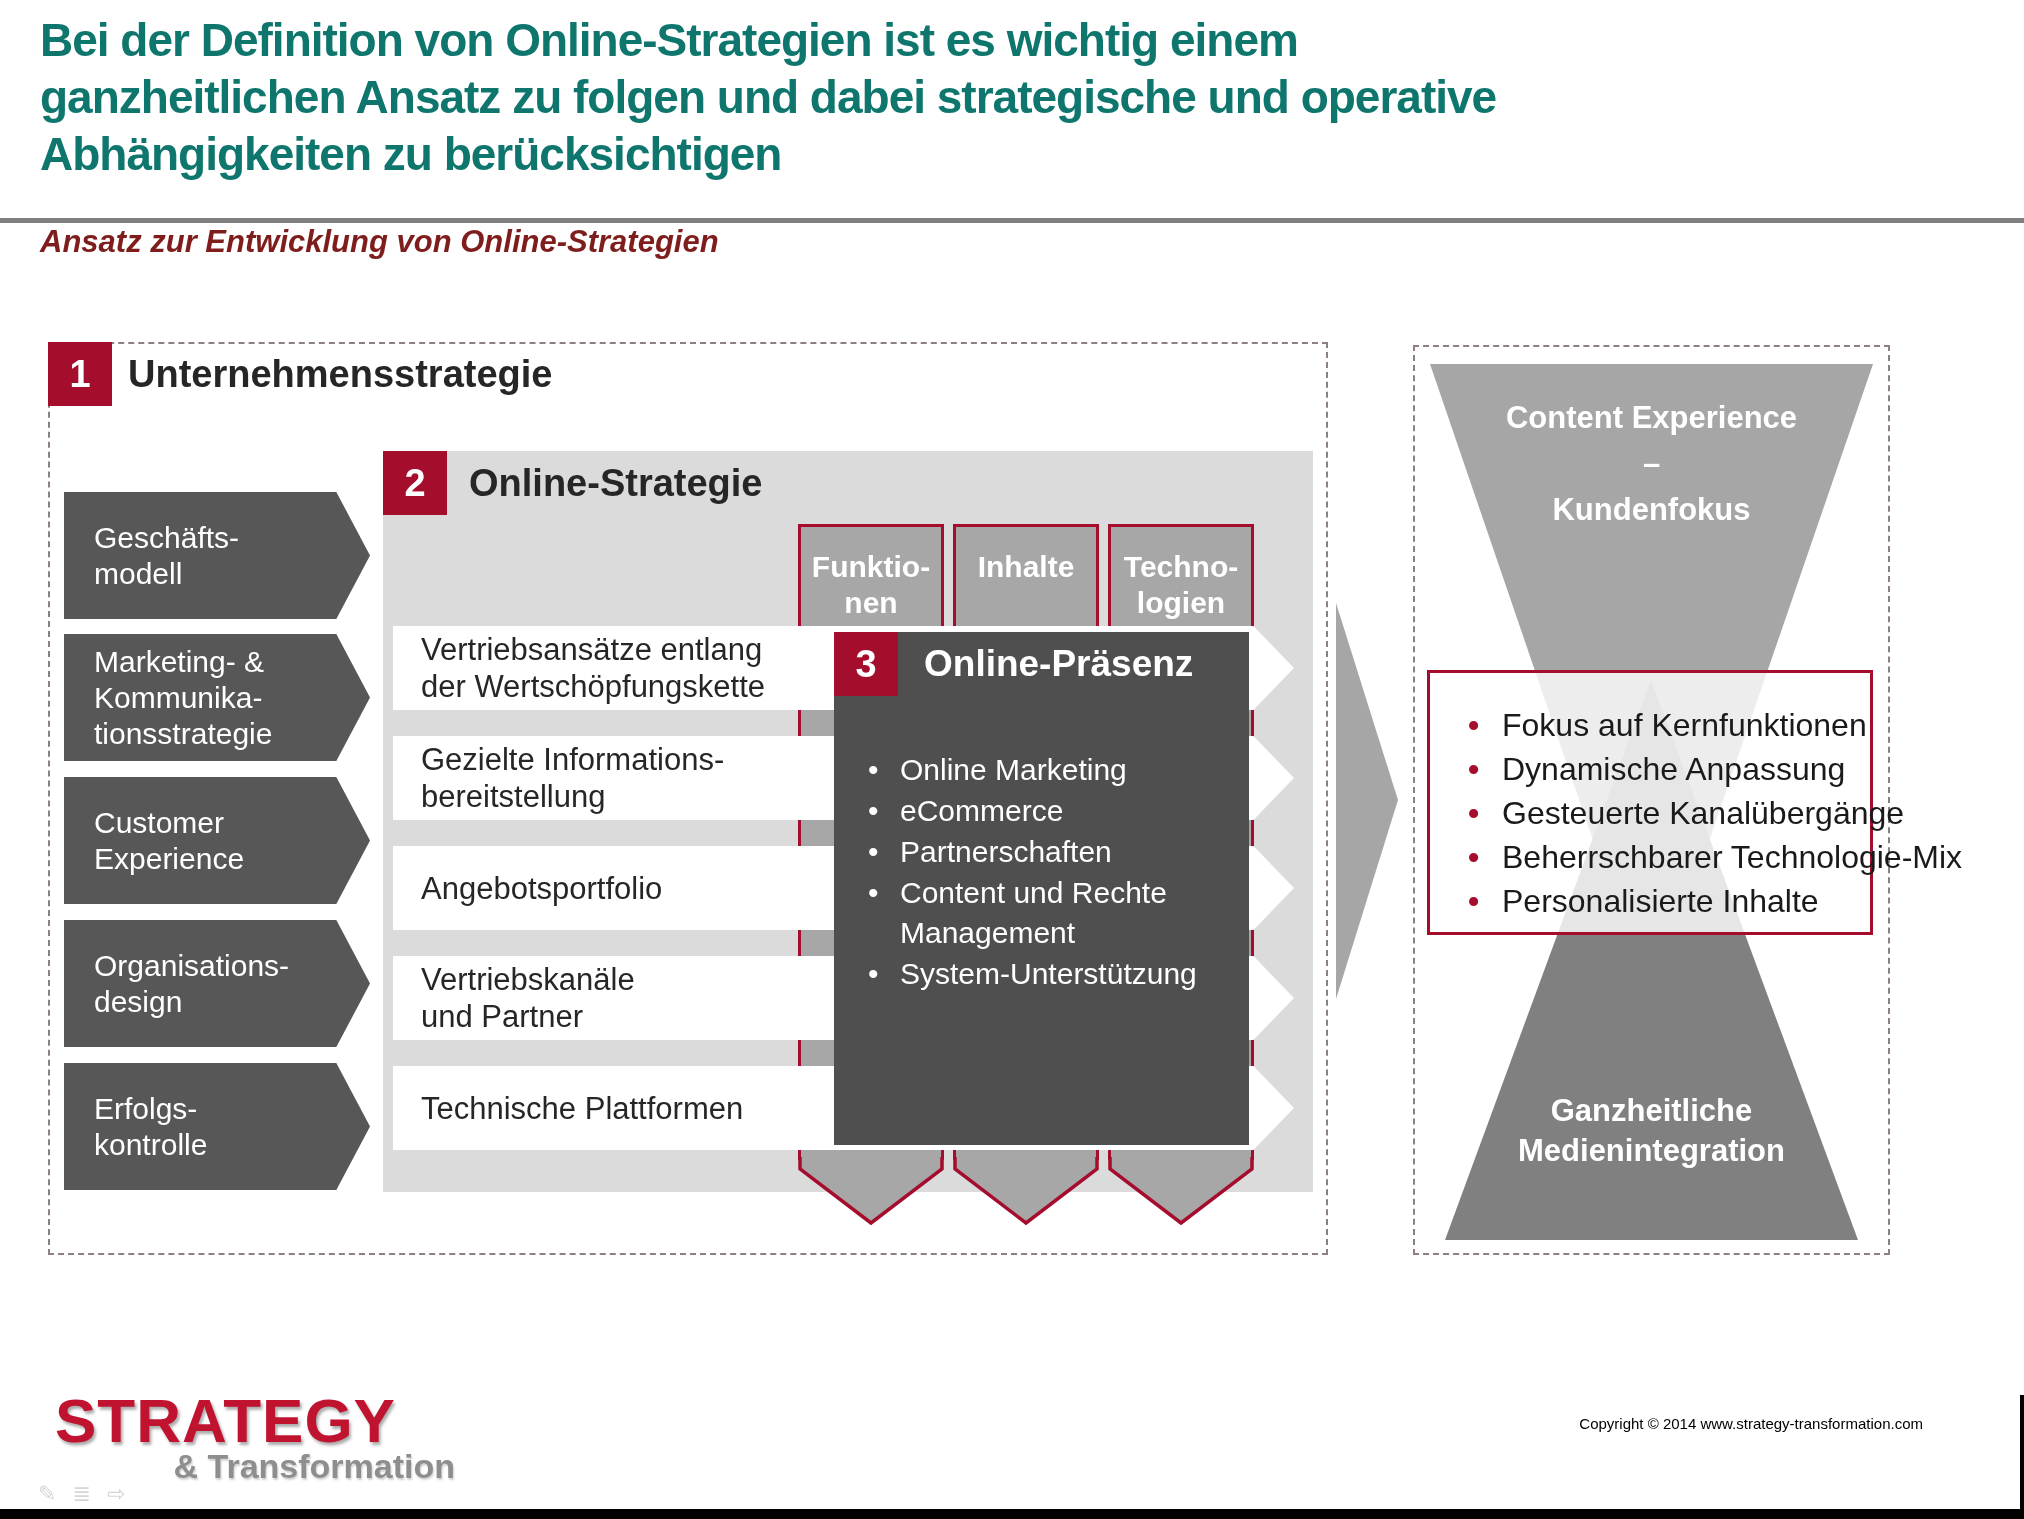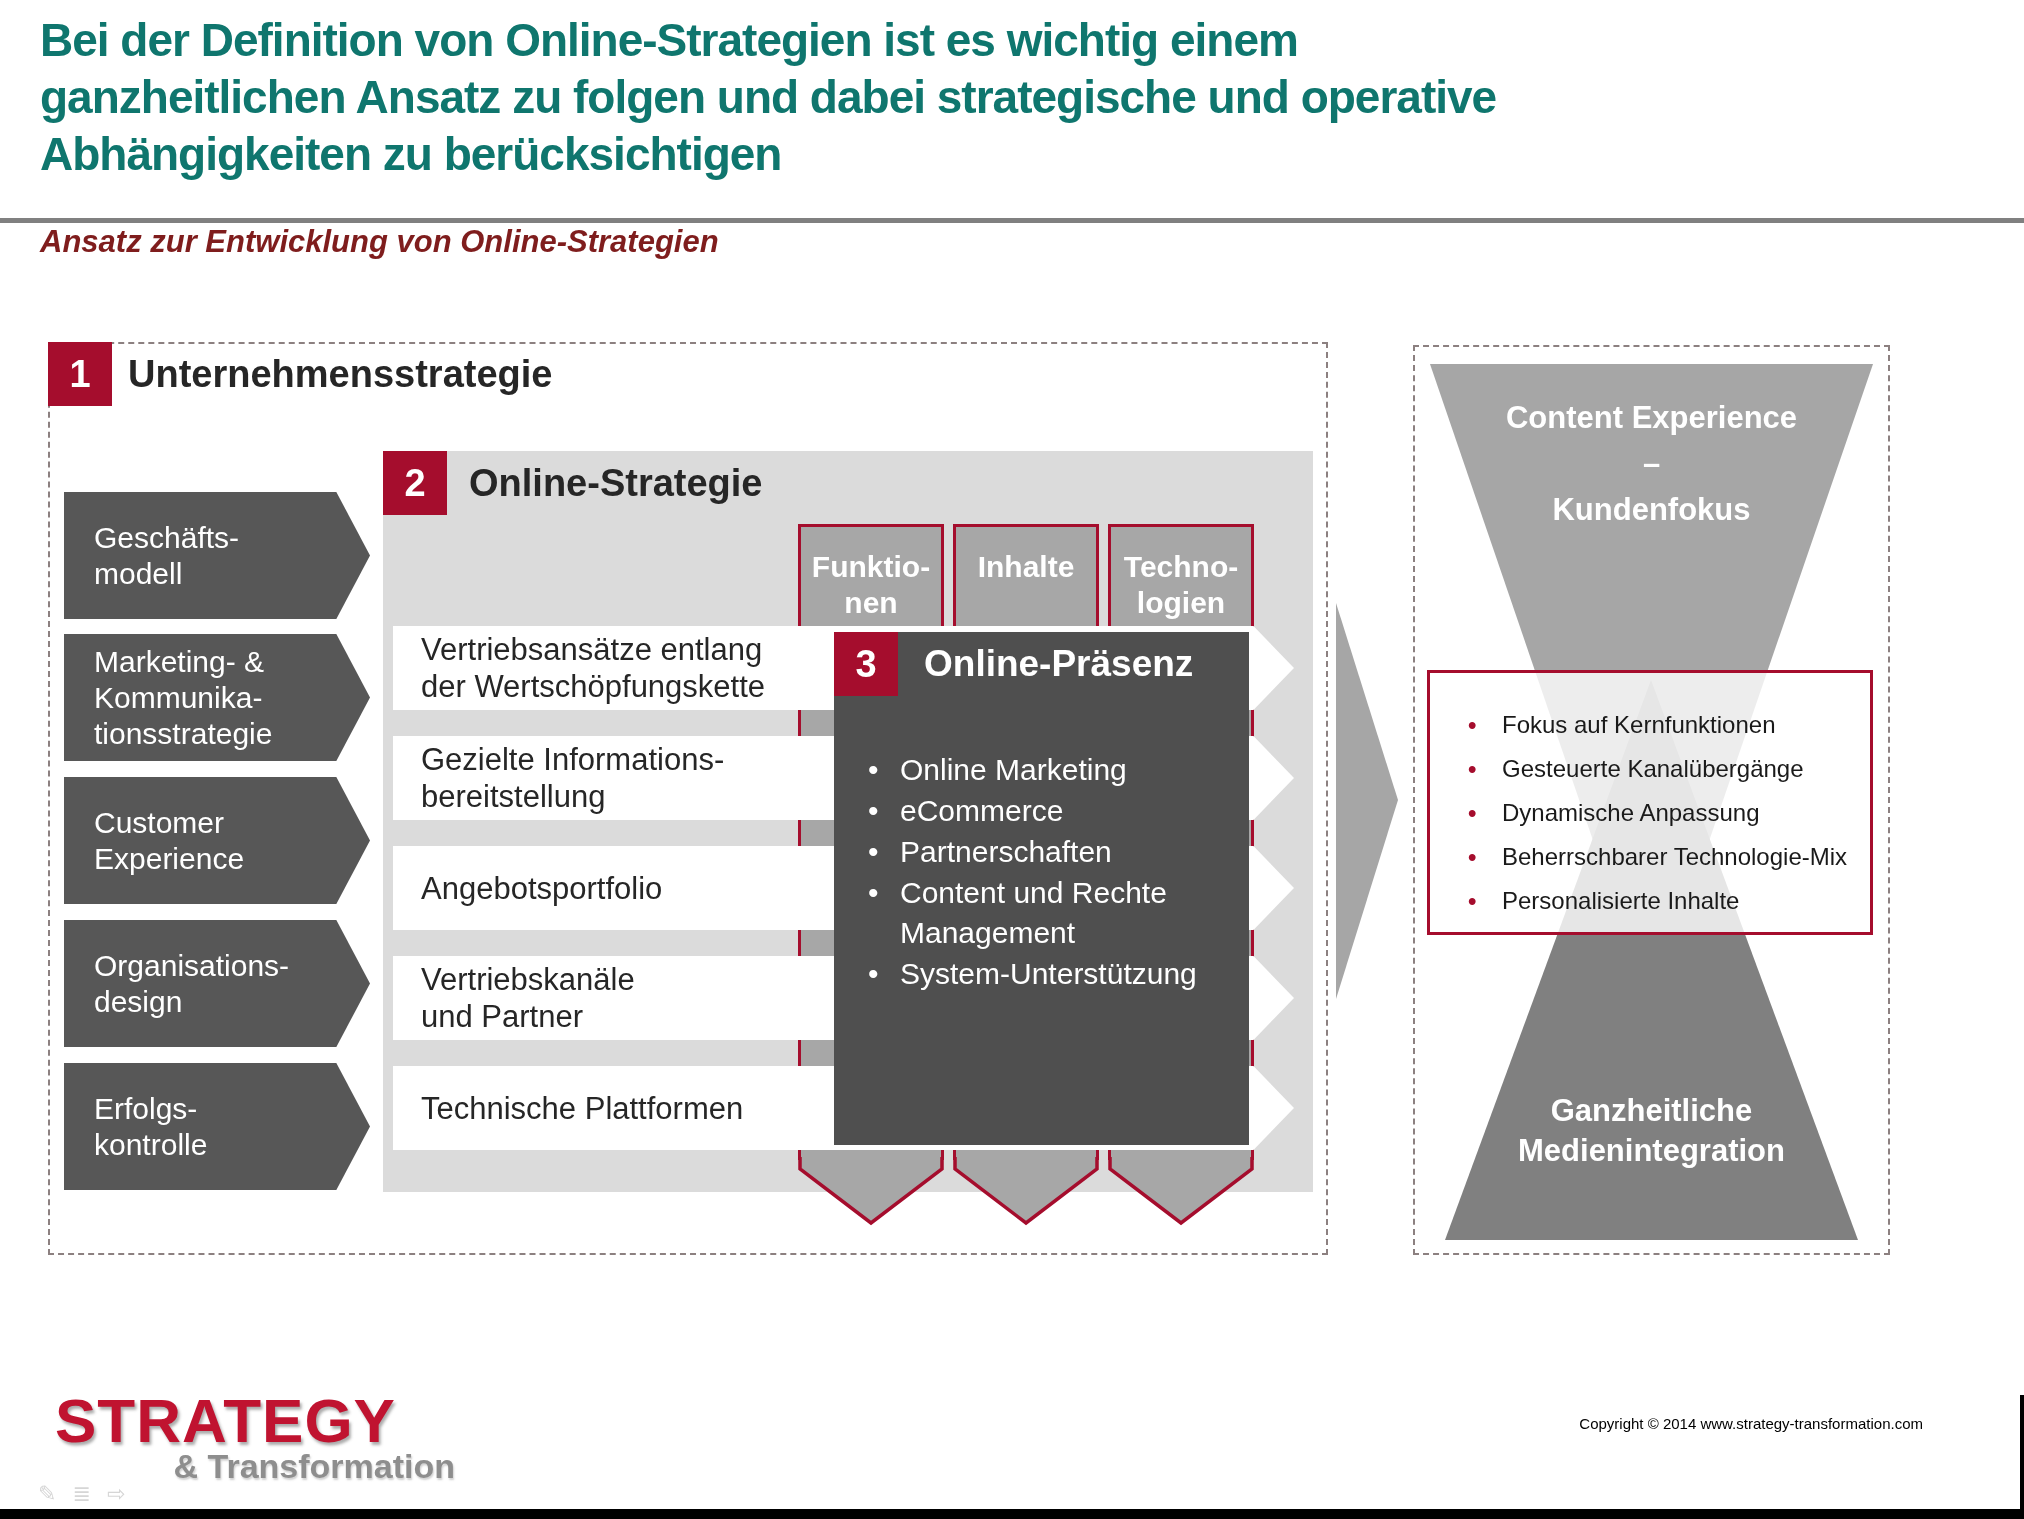--- a/index.html
+++ b/index.html
@@ -40,21 +40,21 @@
   .darklist li:before{content:"•";position:absolute;left:8px;color:#fff;}
   
   .bigarrow{left:1336px;top:598px;}
   
   .panel3{left:1413px;top:345px;width:477px;height:910px;border:2px dashed #8c8080;box-sizing:border-box;}
   .tritext{left:0;width:100%;text-align:center;color:#fff;font-size:31px;font-weight:bold;white-space:pre-line;}
   .tritop{top:48px;line-height:46px;}
   .tribottom{top:744px;line-height:40px;}
   .whitebox{left:12px;top:323px;width:446px;height:265px;background:rgba(255,255,255,0.8);
             border:3px solid #A50D2D;box-sizing:border-box;}
-  .whitelist{margin:0;padding:30px 0 0 30px;list-style:none;color:#1a1a1a;font-size:24px;line-height:44px;}
+  .whitelist{margin:0;padding:30px 0 0 30px;list-style:none;color:#1a1a1a;font-size:32px;line-height:44px;}
   .whitelist li{position:relative;padding-left:42px;white-space:nowrap;}
   .whitelist li:before{content:"•";position:absolute;left:8px;color:#A50D2D;font-weight:bold;}
   
   .logo{left:55px;top:1390px;width:400px;}
   .logo-top{font-size:62px;font-weight:bold;color:#C01330;letter-spacing:1px;line-height:62px;
             text-shadow:2px 3px 3px rgba(70,70,70,0.45);}
   .logo-sub{font-size:34px;font-weight:bold;color:#8e8e8e;text-align:right;line-height:36px;margin-top:-4px;
             text-shadow:1px 2px 2px rgba(120,120,120,0.35);}
   .copyright{top:1415px;right:101px;font-size:15px;color:#000;}
   .statusicons{left:38px;top:1481px;display:flex;gap:16px;color:#d6d6d6;font-size:22px;}
@@ -146,22 +146,22 @@
       <polygon points="236,333 443,893 30,893" fill="#808080"></polygon>
     </svg>
     <div class="abs tritext tritop">Content Experience
 –
 Kundenfokus</div>
     <div class="abs tritext tribottom">Ganzheitliche
 Medienintegration</div>
     <div class="abs whitebox">
       <ul class="whitelist">
         <li>Fokus auf Kernfunktionen</li>
+        <li>Dynamische Anpassung</li>
         <li>Gesteuerte Kanalübergänge</li>
-        <li>Dynamische Anpassung</li>
         <li>Beherrschbarer Technologie-Mix</li>
         <li>Personalisierte Inhalte</li>
       </ul>
     </div>
   </div>
 
   <div class="abs logo">
     <div class="logo-top">STRATEGY</div>
     <div class="logo-sub">&amp; Transformation</div>
   </div>

